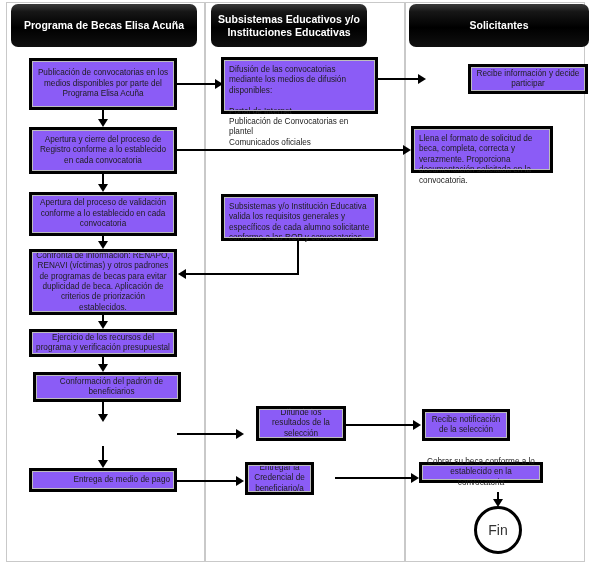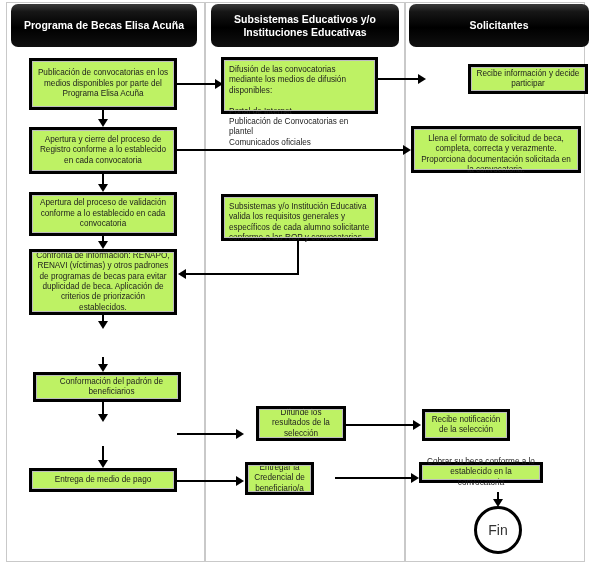--- a/index.html
+++ b/index.html
@@ -38,28 +38,28 @@
     align-items:center;
     justify-content:center;
     text-align:center;
     font-size:10.5px;
     font-weight:bold;
     line-height:13px;
     box-sizing:border-box;
     padding:0 6px;
   }
   #head-1{left:11px; top:4px; width:186px;}
-  #head-2{left:211px;top:4px; width:188px;}
+  #head-2{left:211px;top:4px; width:156px;}
   #head-3{left:409px;top:4px; width:180px;}
 
   
   .box{
     position:absolute;
     box-sizing:border-box;
-    background:#bef264;
+    background:#8b5cf6;
     border:3px solid #000000;
     outline:1px solid #bdbdbd;
     outline-offset:-4px;
     display:flex;
     align-items:center;
     justify-content:center;
     text-align:center;
     font-size:8.2px;
     line-height:10.4px;
     color:#1d1d1d;
@@ -138,27 +138,30 @@
   </div>
 
   <div class="box" style="left:29px;top:127px;width:148px;height:47px;">
     <span class="txt">Apertura y cierre del proceso de Registro conforme a lo establecido en cada convocatoria</span>
   </div>
 
   <div class="box" style="left:29px;top:249px;width:148px;height:66px;">
     <span class="txt">Confronta de información: RENAPO, RENAVI (víctimas) y otros padrones de programas de becas para evitar duplicidad de beca. Aplicación de criterios de priorización establecidos.</span>
   </div>
 
+  <div class="box" style="left:29px;top:329px;width:148px;height:28px;">
+    <span class="txt">Ejercicio de los recursos del programa y verificación presupuestal</span>
+  </div>
 
   <div class="box" style="left:33px;top:372px;width:148px;height:30px;padding-left:13px;">
     <span class="txt">Conformación del padrón de beneficiarios</span>
   </div>
 
 
-  <div class="box" style="left:29px;top:468px;width:148px;height:24px;">
+  <div class="box" style="left:29px;top:468px;width:148px;height:24px;text-align:right;">
     <span class="txt">Entrega de medio de pago</span>
   </div>
 
   <div class="box left-text" style="left:221px;top:57px;width:157px;height:57px;">
     <span class="txt">Difusión de las convocatorias mediante los medios de difusión disponibles:
 
 Portal de Internet
 Publicación de Convocatorias en plantel
 Comunicados oficiales</span>
   </div>
@@ -172,21 +175,21 @@
   </div>
 
   <div class="box" style="left:245px;top:462px;width:69px;height:33px;">
     <span class="txt">Entregar la Credencial de beneficiario/a</span>
   </div>
 
   <div class="box" style="left:426px;top:64px;width:120px;height:30px;margin-left:42px;">
     <span class="txt">Recibe información y decide participar</span>
   </div>
 
-  <div class="box left-text" style="left:411px;top:126px;width:170px;height:47px;text-align:center;">
+  <div class="box left-text" style="left:411px;top:126px;width:142px;height:47px;">
     <span class="txt">Llena el formato de solicitud de beca, completa, correcta y verazmente. Proporciona documentación solicitada en la convocatoria.</span>
   </div>
 
   <div class="box" style="left:422px;top:409px;width:88px;height:32px;">
     <span class="txt">Recibe notificación de la selección</span>
   </div>
 
   <div class="box" style="left:419px;top:462px;width:124px;height:21px;">
     <span class="txt">Cobrar su beca conforme a lo establecido en la convocatoria</span>
   </div>

